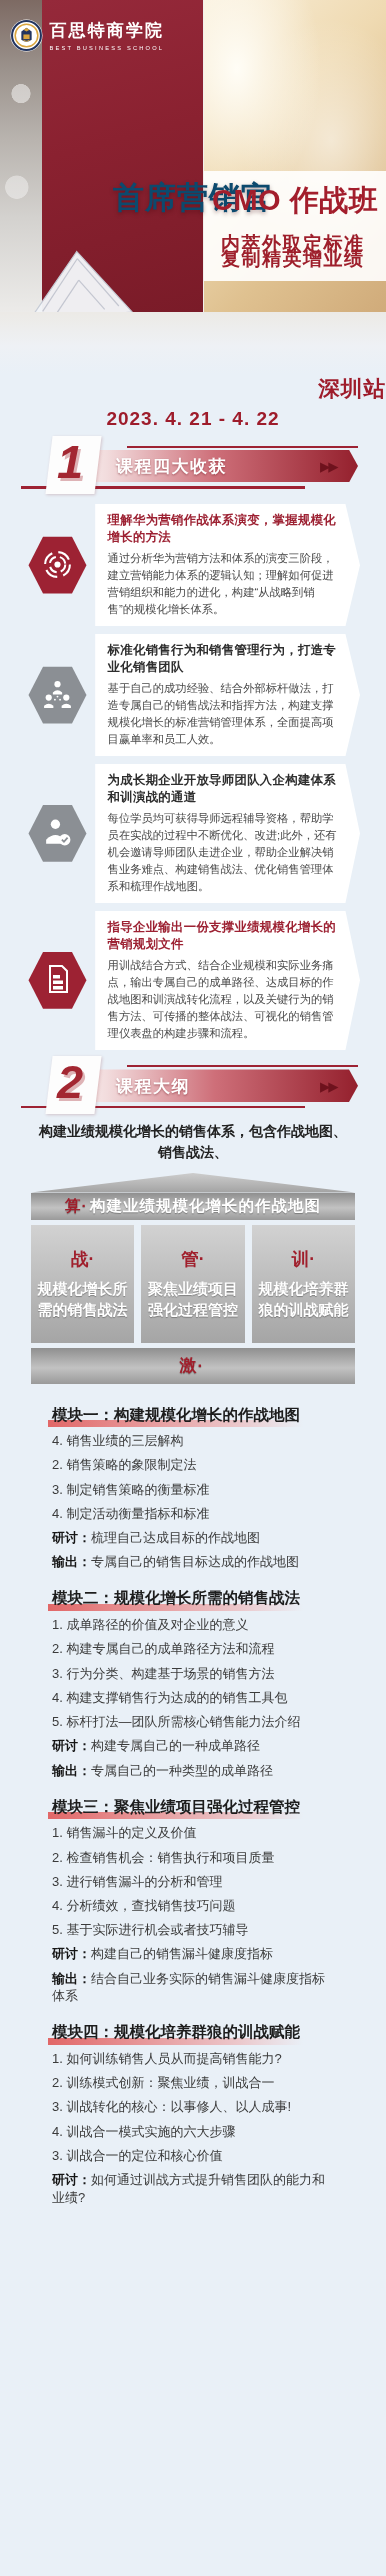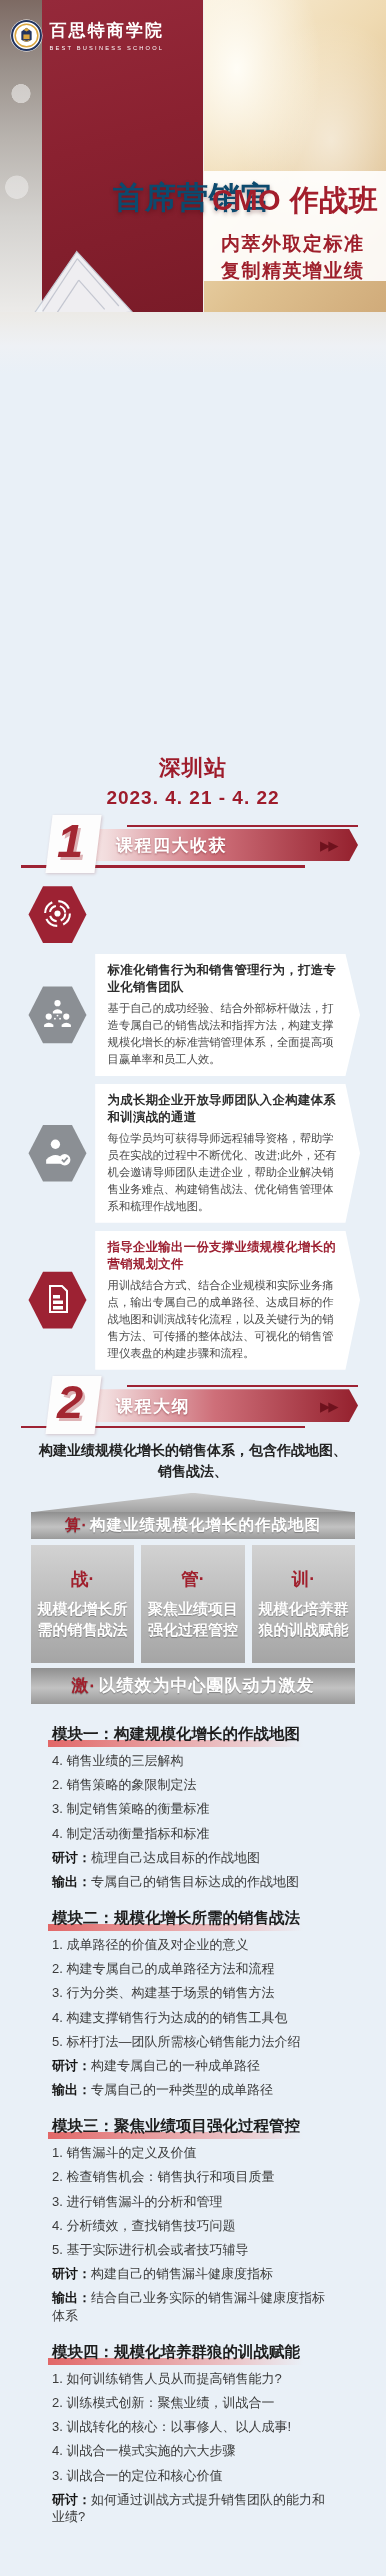--- a/index.html
+++ b/index.html
@@ -20,24 +20,24 @@
   .hero-title-left{position:absolute;left:0;width:100%;top:177px;text-align:center;
       font-size:31px;font-weight:bold;color:#0c4a6e;letter-spacing:1px;text-shadow:0 1.5px 4.1px rgba(60,0,10,.35);}
   .arrow-art{position:absolute;left:19.6px;bottom:-30px;width:124px;height:155px;transform:rotate(-4deg);opacity:.97;}
   .hero-right{position:absolute;left:204px;right:0;top:0;height:312px;
       background:radial-gradient(ellipse at 18% 22%,#fffdf6 0%,rgba(255,253,246,0) 40%),
                  radial-gradient(ellipse at 70% 45%,rgba(255,255,255,.55) 0%,rgba(255,255,255,0) 50%),
                  linear-gradient(135deg,#f9eed8 0%,#efdab2 38%,#dfc190 68%,#d0ab7a 100%);}
   .hero-band{position:absolute;left:204px;right:0;top:171px;height:110px;background:rgba(255,255,255,.9);}
   .hero-cmo{position:absolute;left:212px;top:181px;font-size:29px;font-weight:bold;color:#a31e2c;letter-spacing:0.5px;}
   .hero-sub1{position:absolute;left:221px;top:231px;font-size:19px;font-weight:bold;color:#9e1f2b;letter-spacing:1.5px;}
-  .hero-sub2{position:absolute;left:221px;top:258px;font-size:19px;font-weight:bold;color:#9e1f2b;letter-spacing:1.5px;}
+  .hero-sub2{position:absolute;left:221px;top:246px;font-size:19px;font-weight:bold;color:#9e1f2b;letter-spacing:1.5px;}
   .hero-fade{position:absolute;left:0;right:0;top:312px;height:62px;
       background:linear-gradient(180deg,#eceae6 0%,#eef1f5 55%,#e9f0f7 100%);}
-  .station{margin-top:379px;text-align:center;font-size:21.6px;font-weight:bold;color:#9e1c2b;letter-spacing:1px;position:relative;font-family:Liberation Mono, monospace;}
+  .station{text-align:right;font-size:21.6px;font-weight:bold;color:#9e1c2b;letter-spacing:1px;position:relative;font-family:Liberation Mono, monospace;}
   .date-line{margin-top:5.2px;text-align:center;font-size:19px;font-weight:bold;color:#9e1c2b;letter-spacing:1px;}
   
   .sec-banner{position:relative;height:45px;margin:13.4px 28px 0 28px;}
   .sec-num-box{position:absolute;left:20.6px;top:-7.2px;width:49px;height:58px;background:#fdfdfd;
       transform:skewX(-7deg);z-index:2;box-shadow:1px 1px 3.1px rgba(120,20,30,.2);}
   .sec-num{position:absolute;left:29px;top:-8.2px;z-index:3;font-size:47px;line-height:54px;font-weight:bold;color:#a32732;
       text-shadow:2.6px 2.6px 0 rgba(163,39,50,.35);font-style:italic;}
   .sec-bar{position:absolute;left:31px;right:0;top:6.2px;bottom:6.2px;
       background:linear-gradient(90deg,#fdf8f8 0%,#f2dcdd 16%,#ce6f79 52%,#94202d 100%);
       -webkit-clip-path:polygon(0 0,97% 0,100% 50%,97% 100%,0 100%);
@@ -147,20 +147,24 @@
       <div class="ben-row">
         <div class="hexa red">
           <span><svg width="31" height="31" viewBox="0 0 60 60">
               <g fill="none" stroke="#fff" stroke-width="4">
                 <circle cx="30" cy="30" r="24" stroke-dasharray="26 12"></circle>
                 <circle cx="30" cy="30" r="15" stroke-dasharray="17 8"></circle>
               </g>
               <circle cx="30" cy="30" r="6" fill="#fff"></circle>
             </svg></span>
         </div>
+        <div class="ben-panel">
+          <div class="ben-title red">理解华为营销作战体系演变，掌握规模化增长的方法</div>
+          <div class="ben-body">通过分析华为营销方法和体系的演变三阶段，建立营销能力体系的逻辑认知；理解如何促进营销组织和能力的进化，构建“从战略到销售”的规模化增长体系。</div>
+        </div>
       </div>
       <div class="ben-row">
         <div class="hexa gray">
           <span><svg width="31" height="31" viewBox="0 0 60 60" fill="#fff">
               <circle cx="30" cy="10" r="6"></circle>
               <path d="M21 26 q9 -8 18 0 l0 4 -18 0 z"></path>
               <circle cx="13" cy="36" r="6"></circle>
               <path d="M4 52 q9 -8 18 0 l0 4 -18 0 z"></path>
               <circle cx="47" cy="36" r="6"></circle>
               <path d="M38 52 q9 -8 18 0 l0 4 -18 0 z"></path>
@@ -236,21 +240,20 @@
           <div class="pl">强化过程管控</div>
         </div>
         <div class="pillar">
           <div class="pfx">训·</div>
           <div class="pl">规模化培养群</div>
           <div class="pl">狼的训战赋能</div>
         </div>
       </div>
     <div class="gbar base-bar">
       <span class="pfx" id="base-pfx">激·</span>
-      <span id="base-txt">以绩效为中心團队动力激发</span>
     </div>
   </div>
   <div class="modules" id="modules">
       <div class="module"><div class="mod-title">模块一：构建规模化增长的作战地图</div><div class="mod-line">4. 销售业绩的三层解构</div><div class="mod-line">2. 销售策略的象限制定法</div><div class="mod-line">3. 制定销售策略的衡量标准</div><div class="mod-line">4. 制定活动衡量指标和标准</div><div class="mod-line"><b>研讨：</b><span>梳理自己达成目标的作战地图</span></div><div class="mod-line"><b>输出：</b><span>专属自己的销售目标达成的作战地图</span></div></div>
       <div class="module"><div class="mod-title">模块二：规模化增长所需的销售战法</div><div class="mod-line">1. 成单路径的价值及对企业的意义</div><div class="mod-line">2. 构建专属自己的成单路径方法和流程</div><div class="mod-line">3. 行为分类、构建基于场景的销售方法</div><div class="mod-line">4. 构建支撑销售行为达成的的销售工具包</div><div class="mod-line">5. 标杆打法—团队所需核心销售能力法介绍</div><div class="mod-line"><b>研讨：</b><span>构建专属自己的一种成单路径</span></div><div class="mod-line"><b>输出：</b><span>专属自己的一种类型的成单路径</span></div></div>
       <div class="module"><div class="mod-title">模块三：聚焦业绩项目强化过程管控</div><div class="mod-line">1. 销售漏斗的定义及价值</div><div class="mod-line">2. 检查销售机会：销售执行和项目质量</div><div class="mod-line">3. 进行销售漏斗的分析和管理</div><div class="mod-line">4. 分析绩效，查找销售技巧问题</div><div class="mod-line">5. 基于实际进行机会或者技巧辅导</div><div class="mod-line"><b>研讨：</b><span>构建自己的销售漏斗健康度指标</span></div><div class="mod-line"><b>输出：</b><span>结合自己业务实际的销售漏斗健康度指标体系</span></div></div>
       <div class="module"><div class="mod-title">模块四：规模化培养群狼的训战赋能</div><div class="mod-line">1. 如何训练销售人员从而提高销售能力?</div><div class="mod-line">2. 训练模式创新：聚焦业绩，训战合一</div><div class="mod-line">3. 训战转化的核心：以事修人、以人成事!</div><div class="mod-line">4. 训战合一模式实施的六大步骤</div><div class="mod-line">3. 训战合一的定位和核心价值</div><div class="mod-line"><b>研讨：</b><span>如何通过训战方式提升销售团队的能力和业绩?</span></div></div>
     </div>
 
 </div>

